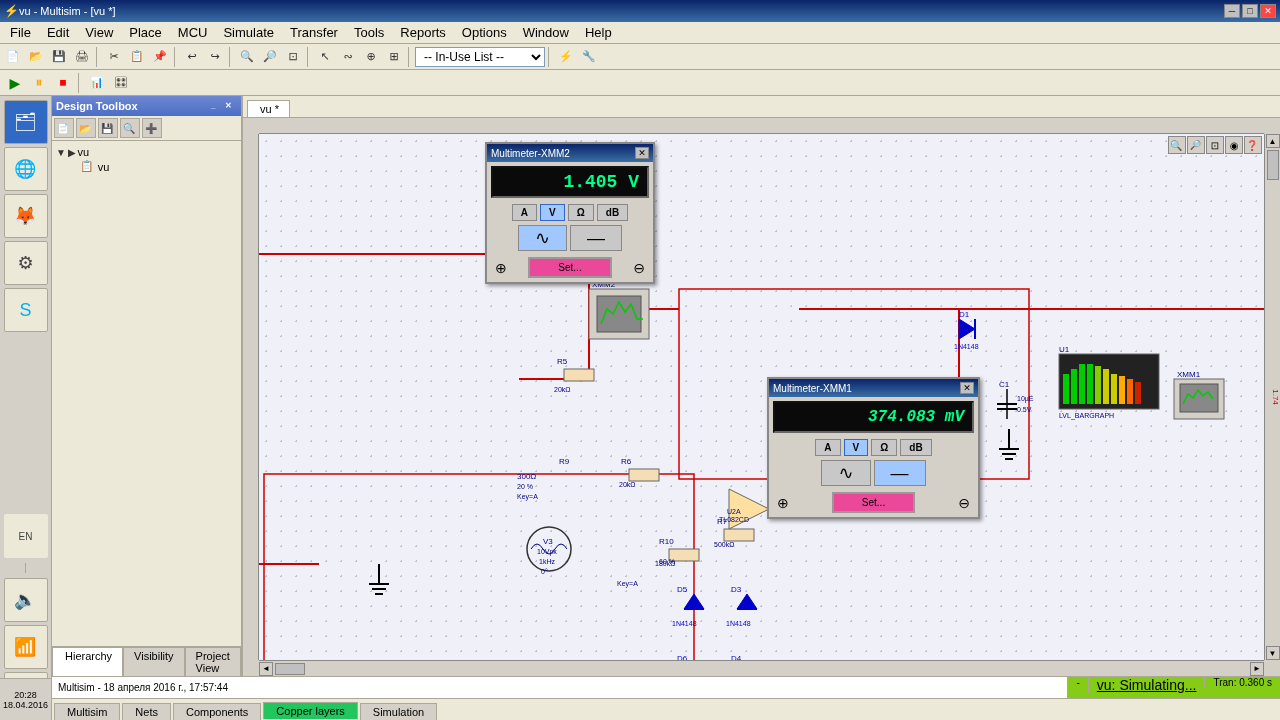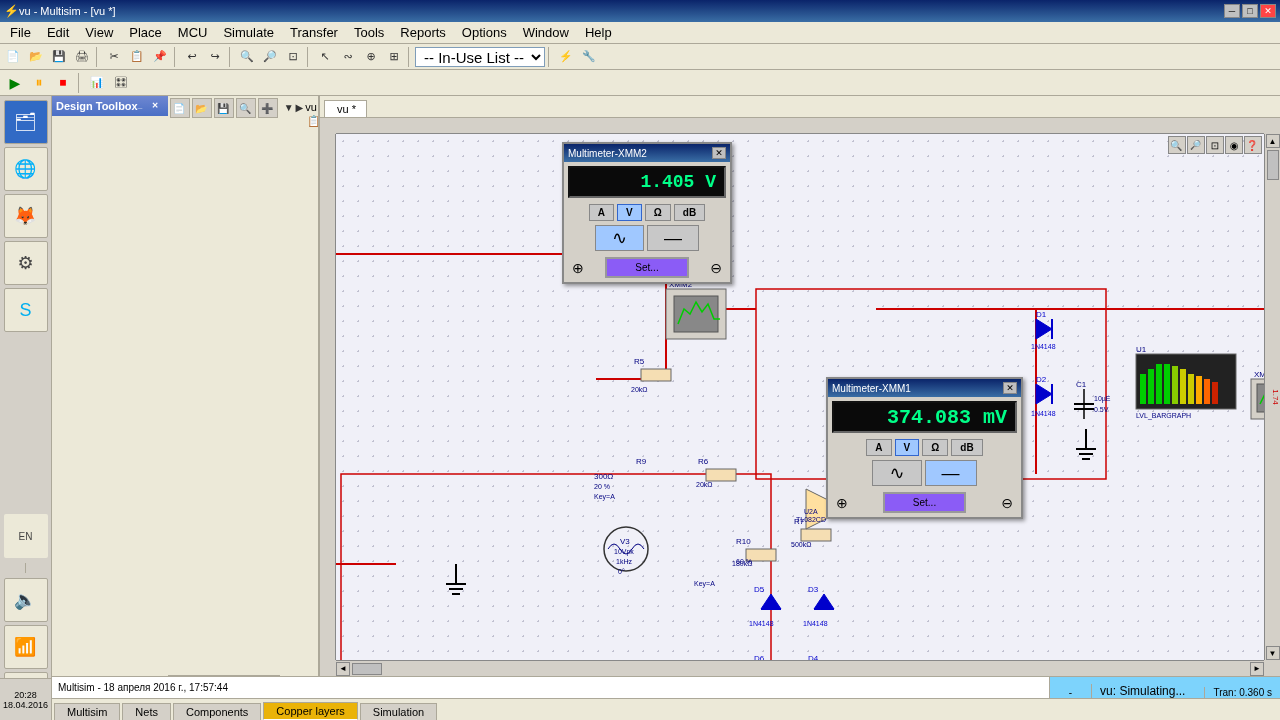--- a/index.html
+++ b/index.html
@@ -56,21 +56,21 @@
       background: #ece9d8;
       border: 1px solid transparent;
       display: flex; align-items: center; justify-content: center;
       cursor: pointer; font-size: 11px; color: #333;
     }
     .tb-separator { width: 4px; height: 20px; border-left: 1px solid #aca899; margin: 0 2px; }
     .tb-dropdown {
       height: 20px;
       background: white;
       border: 1px solid #7f9db9;
-      font-size: 15px;
+      font-size: 12px;
       padding: 0 4px;
       width: 130px;
       cursor: pointer;
     }
 
     
     #sidebar {
       width: 240px;
       background: #ece9d8;
       border-right: 2px solid #aca899;
@@ -165,21 +165,21 @@
     .mm-wave-btn.active { background: #a0c8ff; }
     .mm-bottom-row {
       display: flex;
       justify-content: space-between;
       align-items: center;
       padding: 4px 8px;
     }
     .mm-terminal { font-size: 14px; }
     .mm-set-btn {
       padding: 3px 28px;
-      background: #8b5cf6;
+      background: #ec4899;
       border: 2px solid #999;
       cursor: pointer;
       font-size: 10px;
     }
     .btab {
       padding: 2px 10px;
       background: #d4d0c8;
       border: 1px solid #aca899;
       border-bottom: none;
       font-size: 11px;
@@ -208,21 +208,21 @@
       gap: 2px;
     }
     .rtab {
       padding: 2px 12px;
       background: #d4d0c8;
       border: 1px solid #aca899;
       border-bottom: none;
       font-size: 11px;
       cursor: pointer;
     }
-    .rtab.active { background: #eab308; border-bottom: 1px solid white; }
+    .rtab.active { background: #22c55e; border-bottom: 1px solid white; }
 
     
     #sim-toolbar {
       height: 26px;
       background: #ece9d8;
       border-bottom: 1px solid #aca899;
       display: flex;
       align-items: center;
       padding: 1px 4px;
       gap: 2px;
@@ -412,21 +412,21 @@
       <div style="height:10px;border-left:1px solid #aca899;margin:2px 0;"></div>
       <div class="strip-icon">🔈</div>
       <div class="strip-icon">📶</div>
       <div class="strip-icon">🕐</div>
     </div>
 
     <div id="main-right" style="flex:1;display:flex;flex-direction:column;overflow:hidden;">
 
       <div id="sidebar-wrap" style="flex:1;display:flex;overflow:hidden;">
 
-        <div id="sidebar" style="width:268px;background:#ece9d8;border-right:2px solid #aca899;display:flex;flex-direction:row;">
+        <div id="sidebar" style="width:191px;background:#ece9d8;border-right:2px solid #aca899;display:flex;flex-direction:column;">
           <div id="sidebar-header" style="height:20px;background:linear-gradient(to bottom,#6e87d1,#4a6fc5);color:white;font-size:11px;font-weight:bold;display:flex;align-items:center;padding:0 4px;justify-content:space-between;">
             <span>Design Toolbox</span>
             <div style="display:flex;gap:2px;">
               <div class="win-btn" style="width:12px;height:11px;font-size:8px;">_</div>
               <div class="win-btn" style="width:12px;height:11px;font-size:8px;">✕</div>
             </div>
           </div>
 
           <div style="display:flex;gap:2px;padding:2px 2px;background:#ece9d8;border-bottom:1px solid #aca899;">
             <div class="si-btn">📄</div>
@@ -441,20 +441,25 @@
               <span class="tree-icon">▼</span>
               <span class="tree-icon">▶</span>
               <span style="font-size:11px;">vu</span>
             </div>
             <div class="tree-item" style="padding-left:24px;">
               <span style="margin-right:2px;">📋</span>
               <span style="font-size:11px;">vu</span>
             </div>
           </div>
 
+          <div style="display:flex;border-top:1px solid #aca899;">
+            <div class="btab active">Hierarchy</div>
+            <div class="btab">Visibility</div>
+            <div class="btab">Project View</div>
+          </div>
         </div>
 
         <div id="canvas-wrap" style="flex:1;display:flex;flex-direction:column;overflow:hidden;">
 
           <div style="height:22px;background:#ece9d8;border-bottom:1px solid #aca899;display:flex;align-items:flex-end;padding:0 4px;">
             <div class="btab active">vu *</div>
           </div>
 
           <div id="canvas-main" style="flex:1;display:flex;overflow:hidden;position:relative;">
 
@@ -645,26 +650,26 @@
                   <button class="mm-wave-btn active" style="font-size:18px;padding:1px 16px;">∿</button>
                   <button class="mm-wave-btn" style="font-size:18px;padding:1px 16px;">—</button>
                 </div>
                 <div class="mm-bottom-row">
                   <span class="mm-terminal">⊕</span>
                   <button class="mm-set-btn">Set...</button>
                   <span class="mm-terminal">⊖</span>
                 </div>
               </div>
 
-              <div id="mm1" class="multimeter" style="position:absolute;left:490px;top:243px;width:197px;">
+              <div id="mm1" class="multimeter" style="position:absolute;left:508px;top:243px;width:213px;">
                 <div class="mm-titlebar">
                   <span>Multimeter-XMM1</span>
                   <div class="mm-close">✕</div>
                 </div>
-                <div class="mm-display" style="font-size:20px;height:32px;">374.083 mV</div>
+                <div class="mm-display" style="font-size:16px;height:32px;font-style:italic;">374.083 mV</div>
                 <div class="mm-buttons">
                   <button class="mm-btn">A</button>
                   <button class="mm-btn active">V</button>
                   <button class="mm-btn">Ω</button>
                   <button class="mm-btn">dB</button>
                 </div>
                 <div class="mm-wave-row">
                   <button class="mm-wave-btn" style="font-size:18px;padding:1px 16px;">∿</button>
                   <button class="mm-wave-btn active" style="font-size:18px;padding:1px 16px;background:#a0c8ff;">—</button>
                 </div>
@@ -698,28 +703,28 @@
               <div class="zoom-btn">◉</div>
               <div class="zoom-btn">❓</div>
             </div>
 
             <div style="position:absolute;right:0;top:50%;transform:translateY(-50%);font-size:8px;color:#cc0000;writing-mode:vertical-rl;text-orientation:mixed;">1.74</div>
 
           </div>
         </div>
       </div>
 
-      <div id="infobar" style="height:22px;background:#7dd3fc;border-top:1px solid #aca899;display:flex;align-items:flex-end;font-size:10px;gap:11px;">
+      <div id="infobar" style="height:22px;background:#84cc16;border-top:1px solid #aca899;display:flex;align-items:flex-start;font-size:10px;">
         <div style="flex:1;padding:0 6px;background:white;height:100%;display:flex;align-items:center;border-right:1px solid #aca899;">
           <span>Multisim  -  18 апреля 2016 г., 17:57:44</span>
         </div>
         <div style="padding:0 8px;font-size:10px;">
           <span>-</span>
         </div>
-        <div style="padding:0 8px;font-size:12px;border-left:1px solid #aca899;">
+        <div style="padding:0 8px;font-size:14px;border-left:1px solid #aca899;text-decoration:underline;">
           <span>vu: Simulating...</span>
         </div>
         <div style="padding:0 8px;font-size:10px;border-left:1px solid #aca899;">
           <span>Tran: 0.360 s</span>
         </div>
       </div>
 
       <div id="result-tabs" style="height:22px;background:#ece9d8;border-top:1px solid #aca899;display:flex;align-items:flex-end;padding:0 2px;gap:2px;">
         <div class="rtab">Multisim</div>
         <div class="rtab">Nets</div>

